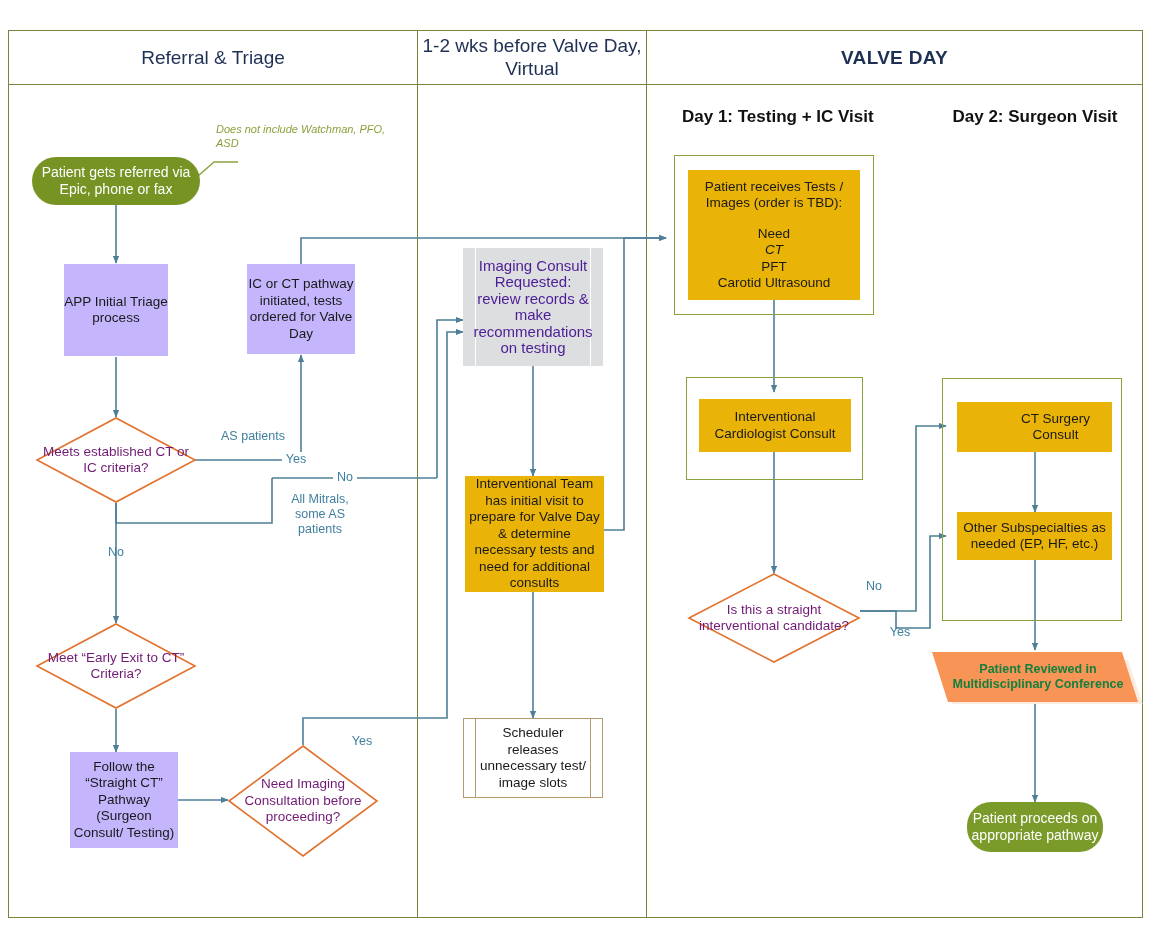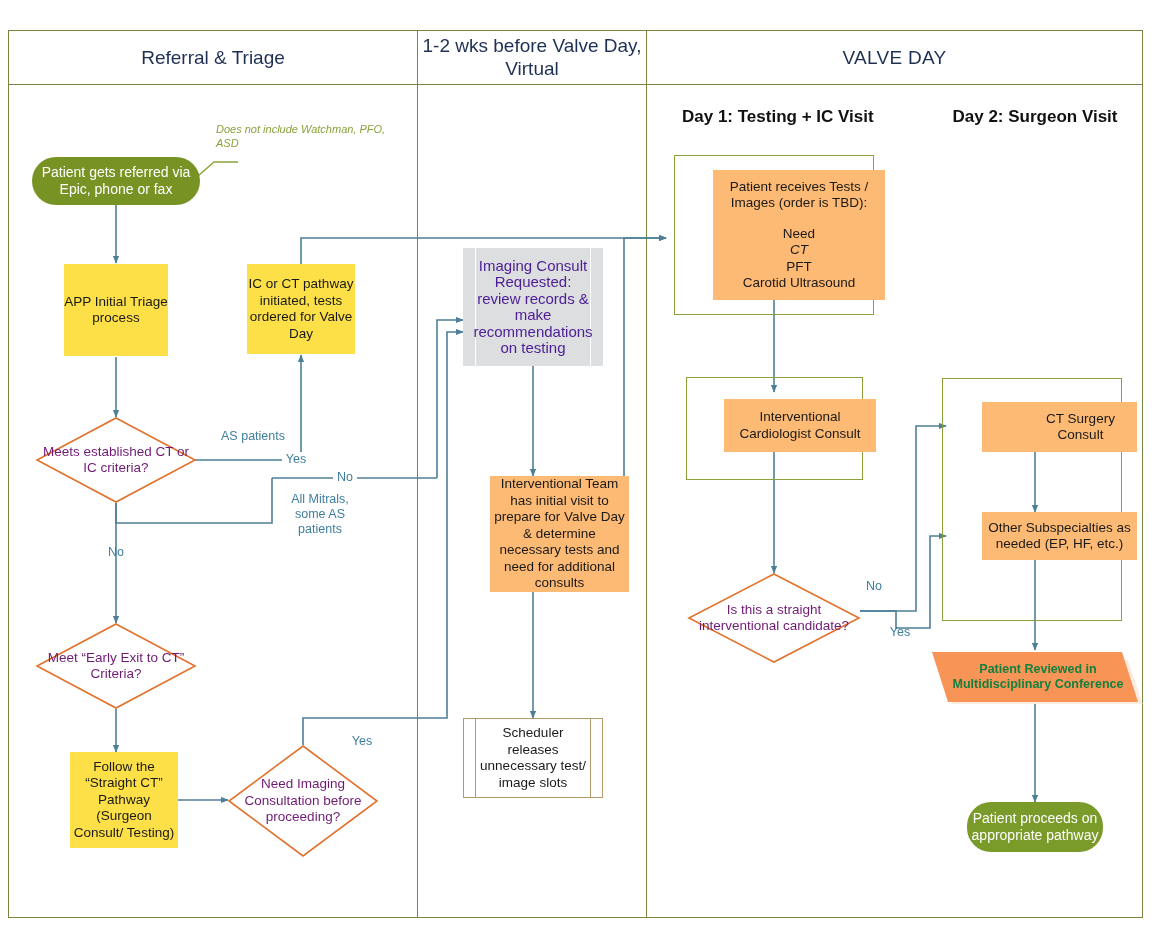--- a/index.html
+++ b/index.html
@@ -10,32 +10,32 @@
   .frame{position:absolute;left:8px;top:30px;width:1135px;height:888px;
          border:1.5px solid #77863f;box-sizing:border-box;}
   .hdr-rule{position:absolute;left:8px;top:84px;width:1135px;height:0;
             border-top:1.5px solid #77863f;}
   .vdiv{position:absolute;top:30px;width:0;height:888px;border-left:1.5px solid #77863f;}
   .vdiv.a{left:417px;}
   .vdiv.b{left:646px;}
 
   .lane-title{position:absolute;text-align:center;color:#1f3055;
               font-size:19px;line-height:23px;}
-  .lane-title.bold{font-weight:normal;font-size:19px;letter-spacing:.3px;}
+  .lane-title.bold{font-weight:bold;font-size:19px;letter-spacing:.3px;}
 
   .day-title{position:absolute;text-align:center;color:#111111;
              font-weight:bold;font-size:17px;}
 
   
   .node{position:absolute;box-sizing:border-box;display:flex;align-items:center;
         justify-content:center;text-align:center;}
   .node span{display:block;width:100%;}
 
-  .proc-blue{background:#fdba74;color:#1a1a1a;font-size:13.5px;line-height:16.5px;margin-left:25px;}
-  .proc-gray{background:#fde047;color:#1a1a1a;font-size:13.5px;line-height:16.5px;}
+  .proc-blue{background:#eab308;color:#1a1a1a;font-size:13.5px;line-height:16.5px;}
+  .proc-gray{background:#c4b5fd;color:#1a1a1a;font-size:13.5px;line-height:16.5px;}
 
   
   .term{background:#779323;border-radius:24px;color:#ffffff;
         font-size:14px;line-height:17px;}
   .term.soft{background:#7a9a29;}
 
   
   .predef{position:absolute;box-sizing:border-box;}
   .predef .body{position:absolute;inset:0;display:flex;align-items:center;
                 justify-content:center;text-align:center;}

